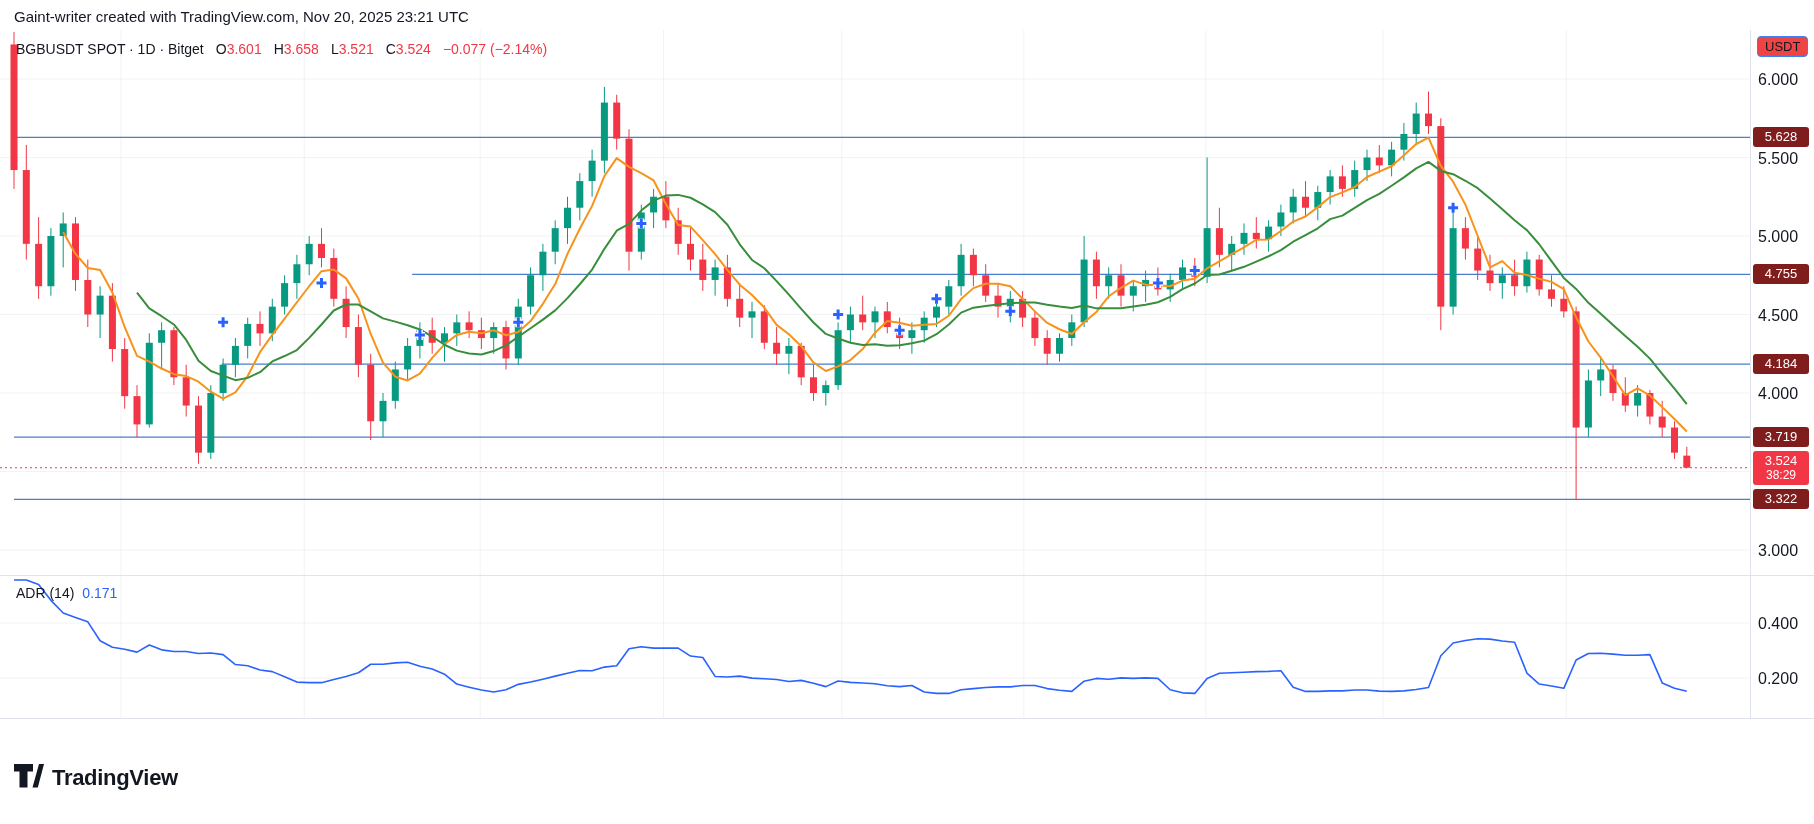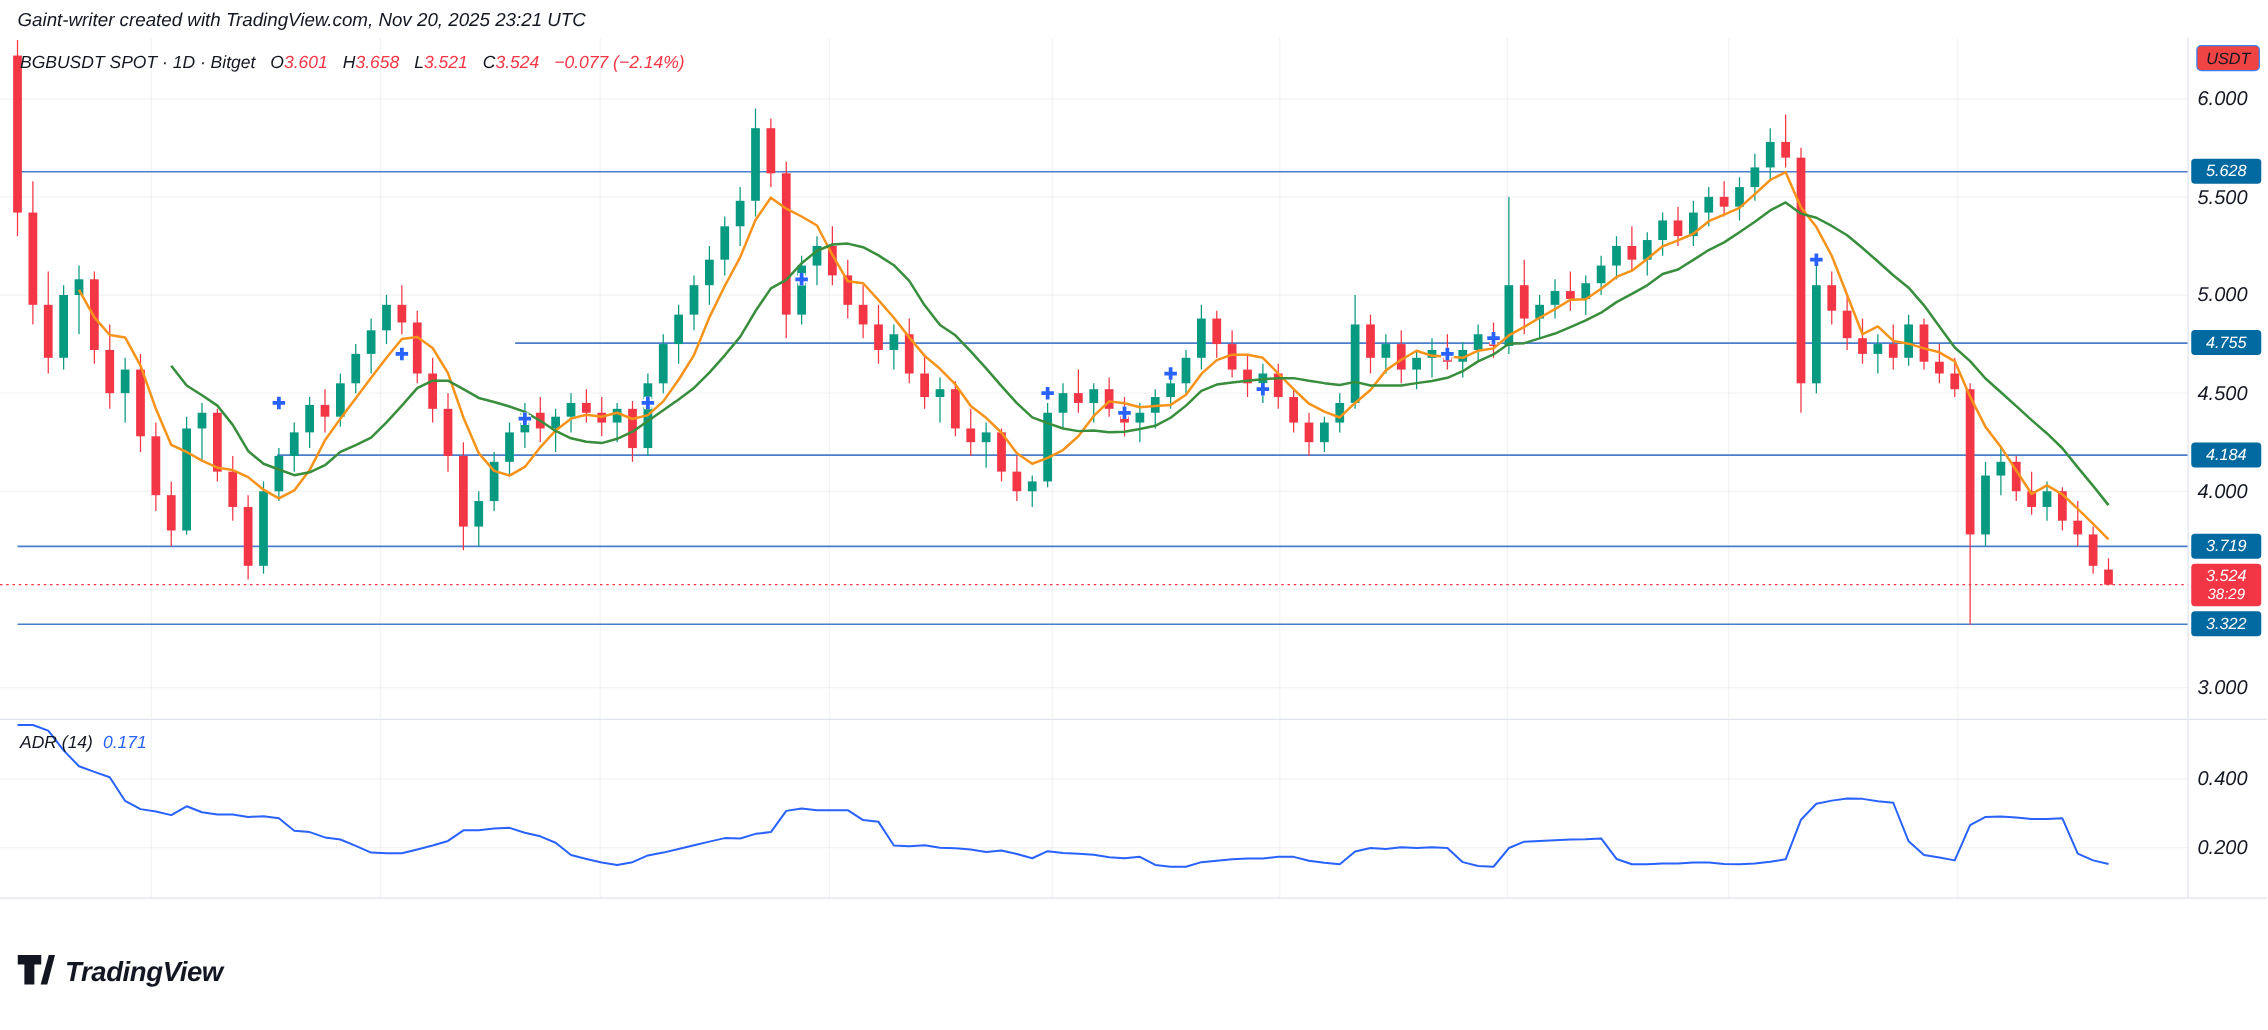--- a/index.html
+++ b/index.html
@@ -1,35 +1,35 @@
 <!DOCTYPE html>
 <html><head>
 <meta charset="utf-8">
 <style>
   html,body{margin:0;padding:0;background:#ffffff;}
   body{font-family:"Liberation Sans", sans-serif; color:#131722;}
-  .page{position:relative;width:1814px;height:824px;background:#fff;overflow:hidden;font-style:italic;}
+  .page{position:relative;width:1814px;height:824px;background:#fff;overflow:hidden;}
   .attribution{position:absolute;top:8px;left:14px;font-size:15px;color:#131722;}
   .chart-wrap{position:absolute;top:30px;left:0;width:1814px;height:724px;padding-left:28px;}
   #chart-svg{position:absolute;top:0;left:0;}
   .legend{position:absolute;left:16px;font-size:14px;z-index:3;}
   .legend .row{height:26px;display:flex;align-items:center;gap:8px;white-space:nowrap;}
   .main-legend{top:6px;}
   .qk{color:#131722;margin-left:4px;}
   .qv{color:#F23645;}
   .chg{color:#F23645;margin-left:4px;}
   .ma-fast{color:#F7931A;}
   .ma-slow{color:#388E3C;}
   .ma-eye{color:#787B86;margin-left:2px;}
   .adr-legend{top:550px;}
   .adr-val{color:#2962FF;}
   #right-axis{position:absolute;left:1751px;top:0;width:62px;height:690px;z-index:4;}
   .usdt-chip{position:absolute;top:6px;left:6px;font-size:13px;color:#131722;padding:2px 7px;border:1px solid #3b82f6;border-radius:4px;background:#ef4444;}
   .tick{position:absolute;left:7px;font-size:16px;color:#131722;}
-  .badge{position:absolute;left:2px;width:56px;text-align:center;font-size:13px;color:#fff;background:#0369a1;border-radius:3px;padding:2px 0;line-height:1.2;}
+  .badge{position:absolute;left:2px;width:56px;text-align:center;font-size:13px;color:#fff;background:#7f1d1d;border-radius:3px;padding:2px 0;line-height:1.2;}
   .badge.last{background:#F23645;}
   .badge .cdn{font-size:12px;display:block;}
   #time-axis{position:absolute;left:0;top:690px;width:1750px;height:30px;z-index:4;}
   .month{position:absolute;top:8px;font-size:13px;color:#131722;}
   .logo{position:absolute;left:14px;top:764px;display:flex;align-items:center;gap:8px;}
   .logo-text{font-size:22px;font-weight:700;letter-spacing:-0.3px;color:#131722;}
 </style>
 </head>
 <body>
 

